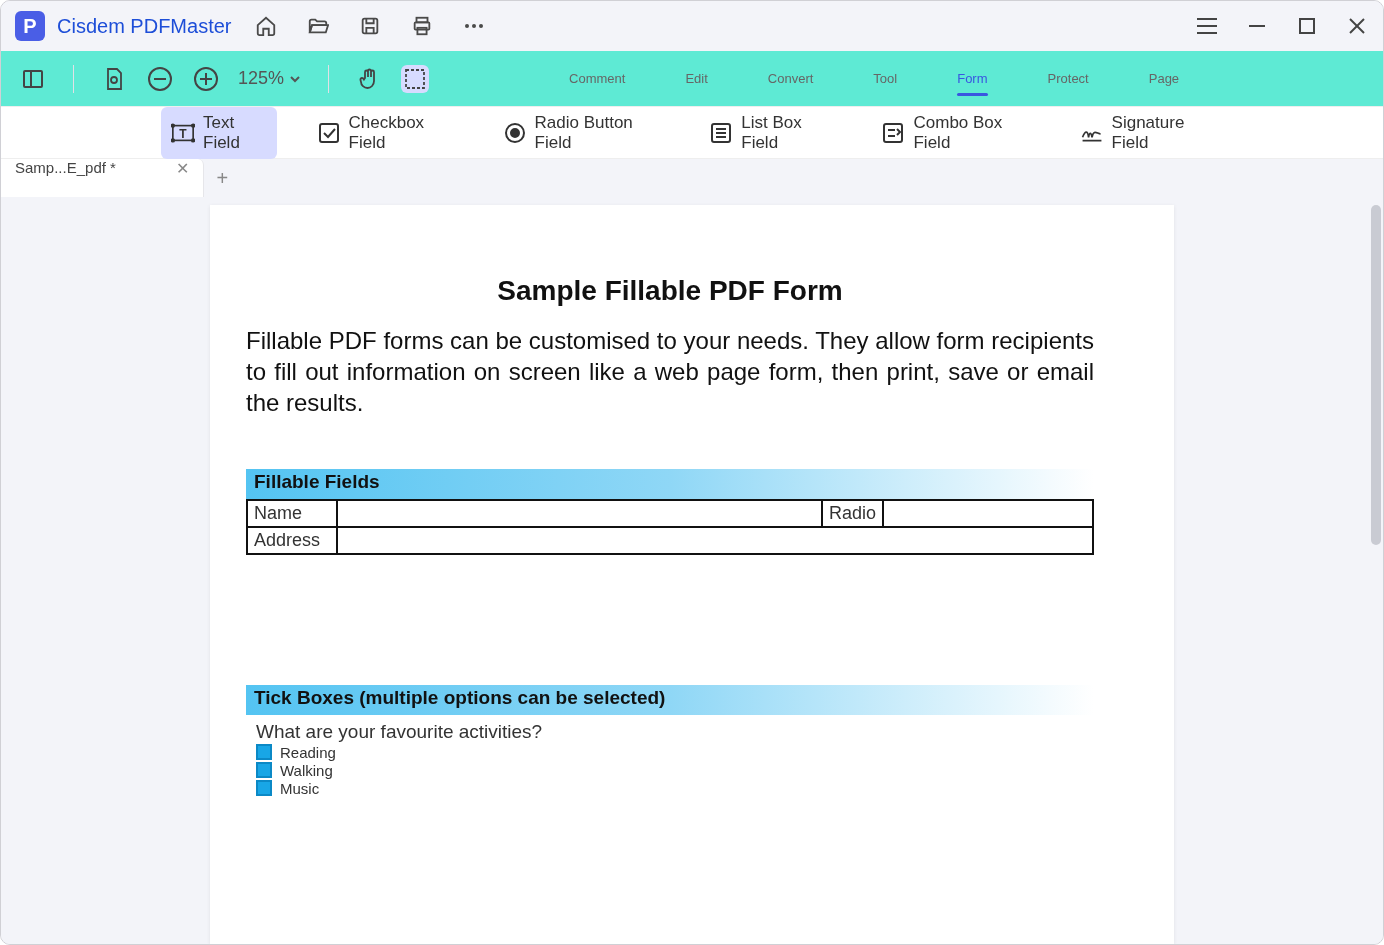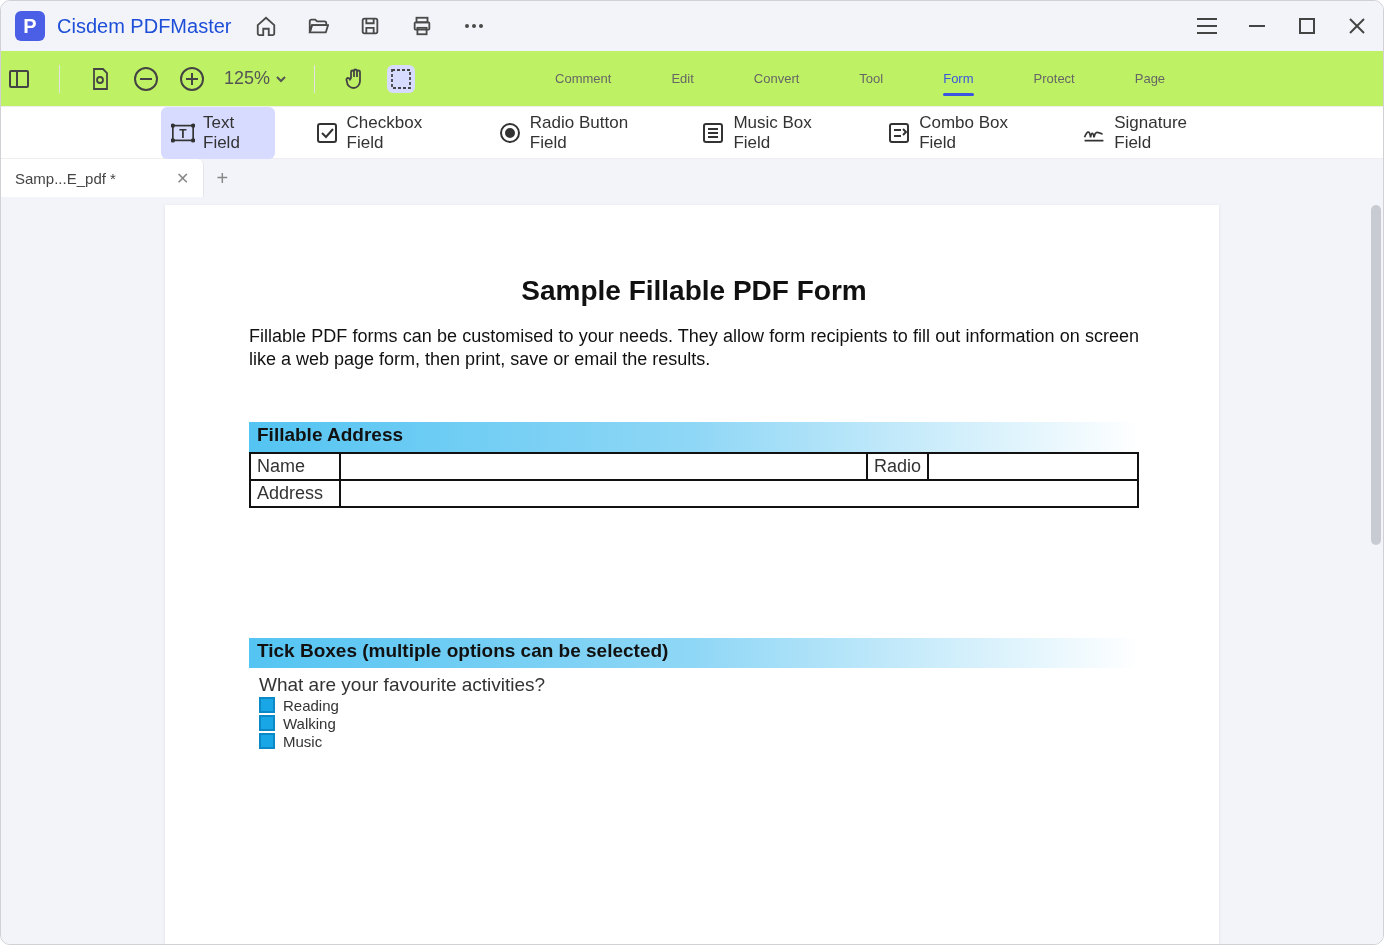--- a/index.html
+++ b/index.html
@@ -62,24 +62,24 @@
   }
   .tb-win {
     width: 24px; height: 24px;
     display: flex; align-items: center; justify-content: center;
     cursor: pointer;
     color: #444;
   }
   
   .maintoolbar {
     height: 56px;
-    background: #bef264;
+    background: #5eead4;
     display: flex;
     align-items: center;
-    padding: 0 4px;
+    padding: 0 18px;
     border-bottom: 1px solid #eee;
   }
   .mt-left {
     display: flex; align-items: center; gap: 18px;
   }
   .mt-sep {
     width: 1px; height: 28px; background: #e1e1e6; margin: 0 8px;
   }
   .mt-icon {
     width: 28px; height: 28px;
@@ -137,21 +137,21 @@
   
   .tabstrip {
     height: 38px;
     background: #f3f4f9;
     display: flex;
     align-items: flex-end;
   }
   .doctab {
     height: 38px;
     padding: 0 14px;
-    display: flex; align-items: center; gap: 60px;
+    display: flex; gap: 60px;
     background: #fff;
     border-right: 1px solid #e6e6ea;
     font-size: 15px;
     color: #444;
     cursor: pointer;
     border-top-right-radius: 6px;
   }
   .doctab .close { color: #888; cursor: pointer; font-size: 16px;}
   .newtab {
     width: 36px; height: 38px;
@@ -161,36 +161,36 @@
   
   .docarea {
     flex: 1;
     background: #f3f4f9;
     display: flex;
     justify-content: center;
     overflow: hidden;
     position: relative;
   }
   .page {
-    width: 1054px;
+    width: 964px;
     background: #fff;
     margin-top: 8px;
     box-shadow: 0 1px 4px rgba(0,0,0,0.08);
-    padding: 70px 80px 40px 84px;
+    padding: 70px 80px 40px 36px;
     position: relative;
   }
   .page h1 {
     text-align: center;
     font-size: 28px;
     font-weight: 700;
     color: #111;
     margin-bottom: 18px;
   }
   .intro {
-    font-size: 18px;
+    font-size: 24px;
     color: #111;
     text-align: justify;
     line-height: 1.3;
   }
   .section-head {
     margin-top: 50px;
     height: 30px;
     padding: 2px 8px;
     font-size: 19px;
     font-weight: 700;
@@ -401,21 +401,21 @@
     </div>
     <div class="field-btn">
       <span class="field-icon">
         <svg width="24" height="24" viewBox="0 0 24 24" fill="none" stroke="#333" stroke-width="2">
             <rect x="3" y="3" width="18" height="18" rx="2"></rect>
             <line x1="7" y1="8" x2="17" y2="8"></line>
             <line x1="7" y1="12" x2="17" y2="12"></line>
             <line x1="7" y1="16" x2="17" y2="16"></line>
           </svg>
       </span>
-      <span>Music Box Field</span>
+      <span>List Box Field</span>
     </div>
     <div class="field-btn">
       <span class="field-icon">
         <svg width="24" height="24" viewBox="0 0 24 24" fill="none" stroke="#333" stroke-width="2">
             <rect x="3" y="3" width="18" height="18" rx="2"></rect>
             <line x1="7" y1="9" x2="14" y2="9"></line>
             <line x1="7" y1="15" x2="14" y2="15"></line>
             <polyline points="16,8 19,11 16,14"></polyline>
           </svg>
       </span>
@@ -438,21 +438,21 @@
       <span class="close">✕</span>
     </div>
     <div class="newtab">+</div>
   </div>
 
   <div class="docarea">
     <div class="page">
       <h1>Sample Fillable PDF Form</h1>
       <p class="intro">Fillable PDF forms can be customised to your needs. They allow form recipients to fill out information on screen like a web page form, then print, save or email the results.</p>
 
-      <div class="section-head">Fillable Address</div>
+      <div class="section-head">Fillable Fields</div>
       <table class="form-table">
         <tbody>
             <tr>
           <td class="lbl-cell">Name</td>
           <td class="entry-cell"></td>
           <td class="date-lbl">Radio</td>
           <td class="date-cell"></td>
         </tr>
         <tr>
           <td class="lbl-cell">Address</td>

